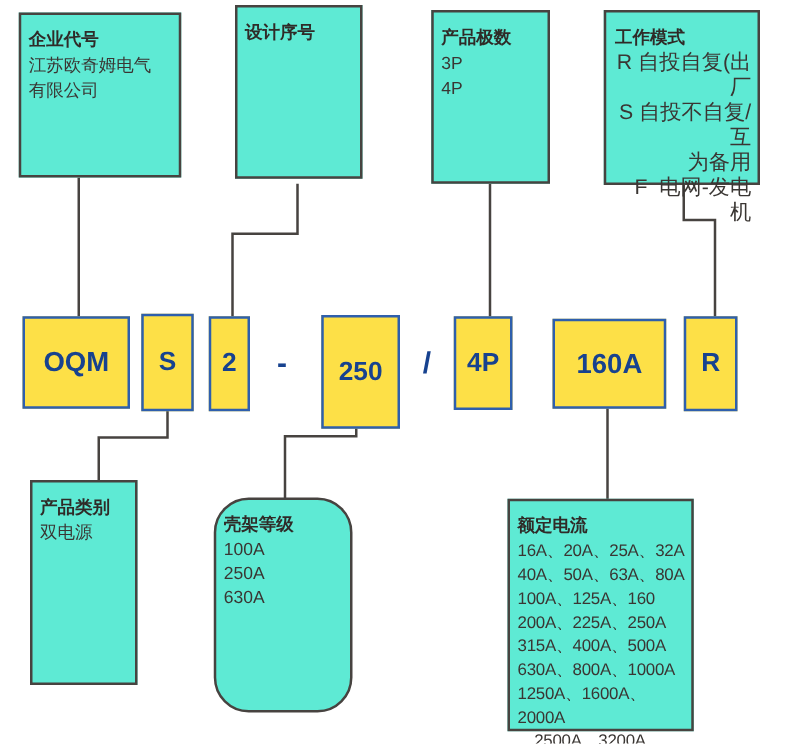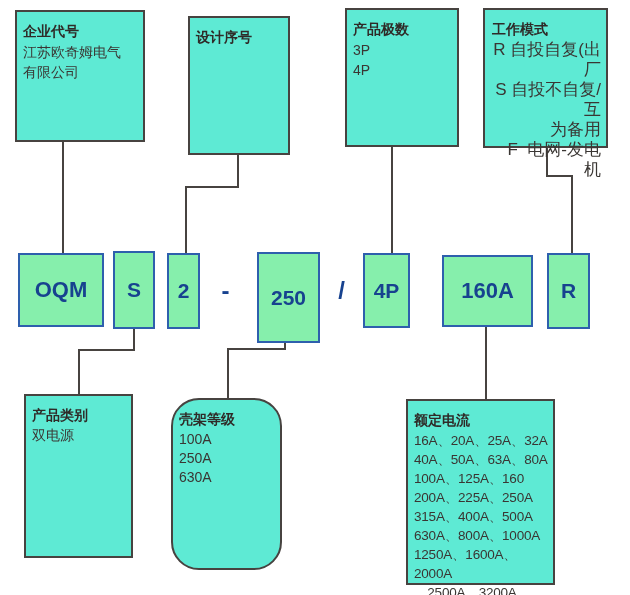--- a/index.html
+++ b/index.html
@@ -60,21 +60,21 @@
     line-height: 18.8px;
     letter-spacing: -0.2px;
   }
   .bottom-box .info-line {
     line-height: 19px;
   }
   .code-box {
     position: absolute;
     box-sizing: border-box;
     border: 2px solid #2e5fad;
-    background: #86efac;
+    background: #fde047;
     color: #17428f;
     font-weight: bold;
     font-size: 21px;
     display: flex;
     align-items: center;
     justify-content: center;
     z-index: 1;
   }
   .code-sep {
     position: absolute;
@@ -101,25 +101,25 @@
     <polyline points="285,324 285,349 228,349 228,399"></polyline>
     <polyline points="486,326 486,400"></polyline>
   </svg>
 
   <div class="info-box" style="left:15px;top:10px;width:130px;height:132px;">
     <div class="info-title">企业代号</div>
     <div class="info-line">江苏欧奇姆电气</div>
     <div class="info-line">有限公司</div>
   </div>
 
-  <div class="info-box" style="left:188px;top:16px;width:102px;height:139px;">
+  <div class="info-box" style="left:188px;top:4px;width:102px;height:139px;">
     <div class="info-title">设计序号</div>
   </div>
 
-  <div class="info-box" style="left:345px;top:8px;width:114px;height:139px;">
+  <div class="info-box" style="left:345px;top:8px;width:95px;height:139px;">
     <div class="info-title">产品极数</div>
     <div class="info-line">3P</div>
     <div class="info-line">4P</div>
   </div>
 
   <div class="info-box" style="left:483px;top:8px;width:125px;height:140px;padding-left:7px;">
     <div class="info-title">工作模式</div>
     <div class="info-line mode-line">R 自投自复(出厂</div>
     <div class="info-line mode-line">S 自投不自复/互</div>
     <div class="info-line mode-line indent">为备用</div>
@@ -129,21 +129,21 @@
   <div class="code-box" style="left:18px;top:253px;width:86px;height:74px;font-size:22px;">OQM</div>
   <div class="code-box" style="left:113px;top:251px;width:42px;height:78px;">S</div>
   <div class="code-box" style="left:167px;top:253px;width:33px;height:76px;">2</div>
   <div class="code-sep" style="left:212px;top:253px;width:27px;height:76px;">-</div>
   <div class="code-box" style="left:257px;top:252px;width:63px;height:91px;">250</div>
   <div class="code-sep" style="left:328px;top:253px;width:27px;height:76px;">/</div>
   <div class="code-box" style="left:363px;top:253px;width:47px;height:75px;">4P</div>
   <div class="code-box" style="left:442px;top:255px;width:91px;height:72px;font-size:22px;">160A</div>
   <div class="code-box" style="left:547px;top:253px;width:43px;height:76px;">R</div>
 
-  <div class="info-box bottom-box" style="left:24px;top:394px;width:109px;height:164px;">
+  <div class="info-box bottom-box" style="left:24px;top:384px;width:86px;height:164px;">
     <div class="info-title">产品类别</div>
     <div class="info-line">双电源</div>
   </div>
 
   <div class="info-box bottom-box" style="left:171px;top:398px;width:111px;height:172px;border-radius:28px;">
     <div class="info-title">壳架等级</div>
     <div class="info-line">100A</div>
     <div class="info-line">250A</div>
     <div class="info-line">630A</div>
   </div>

